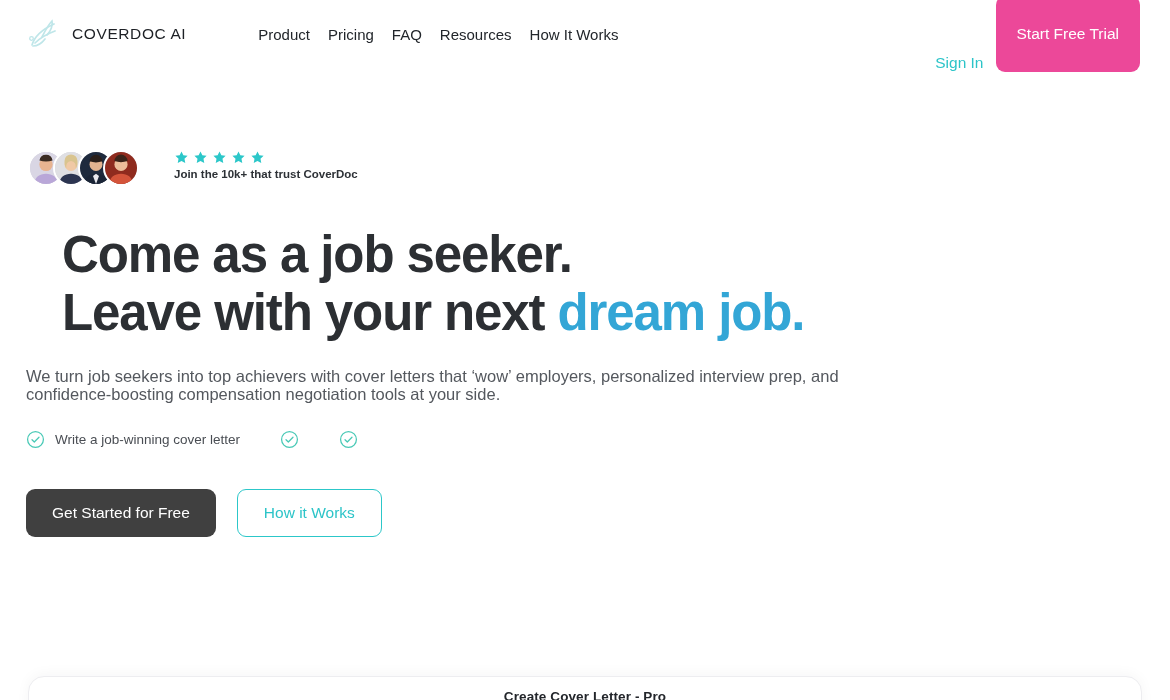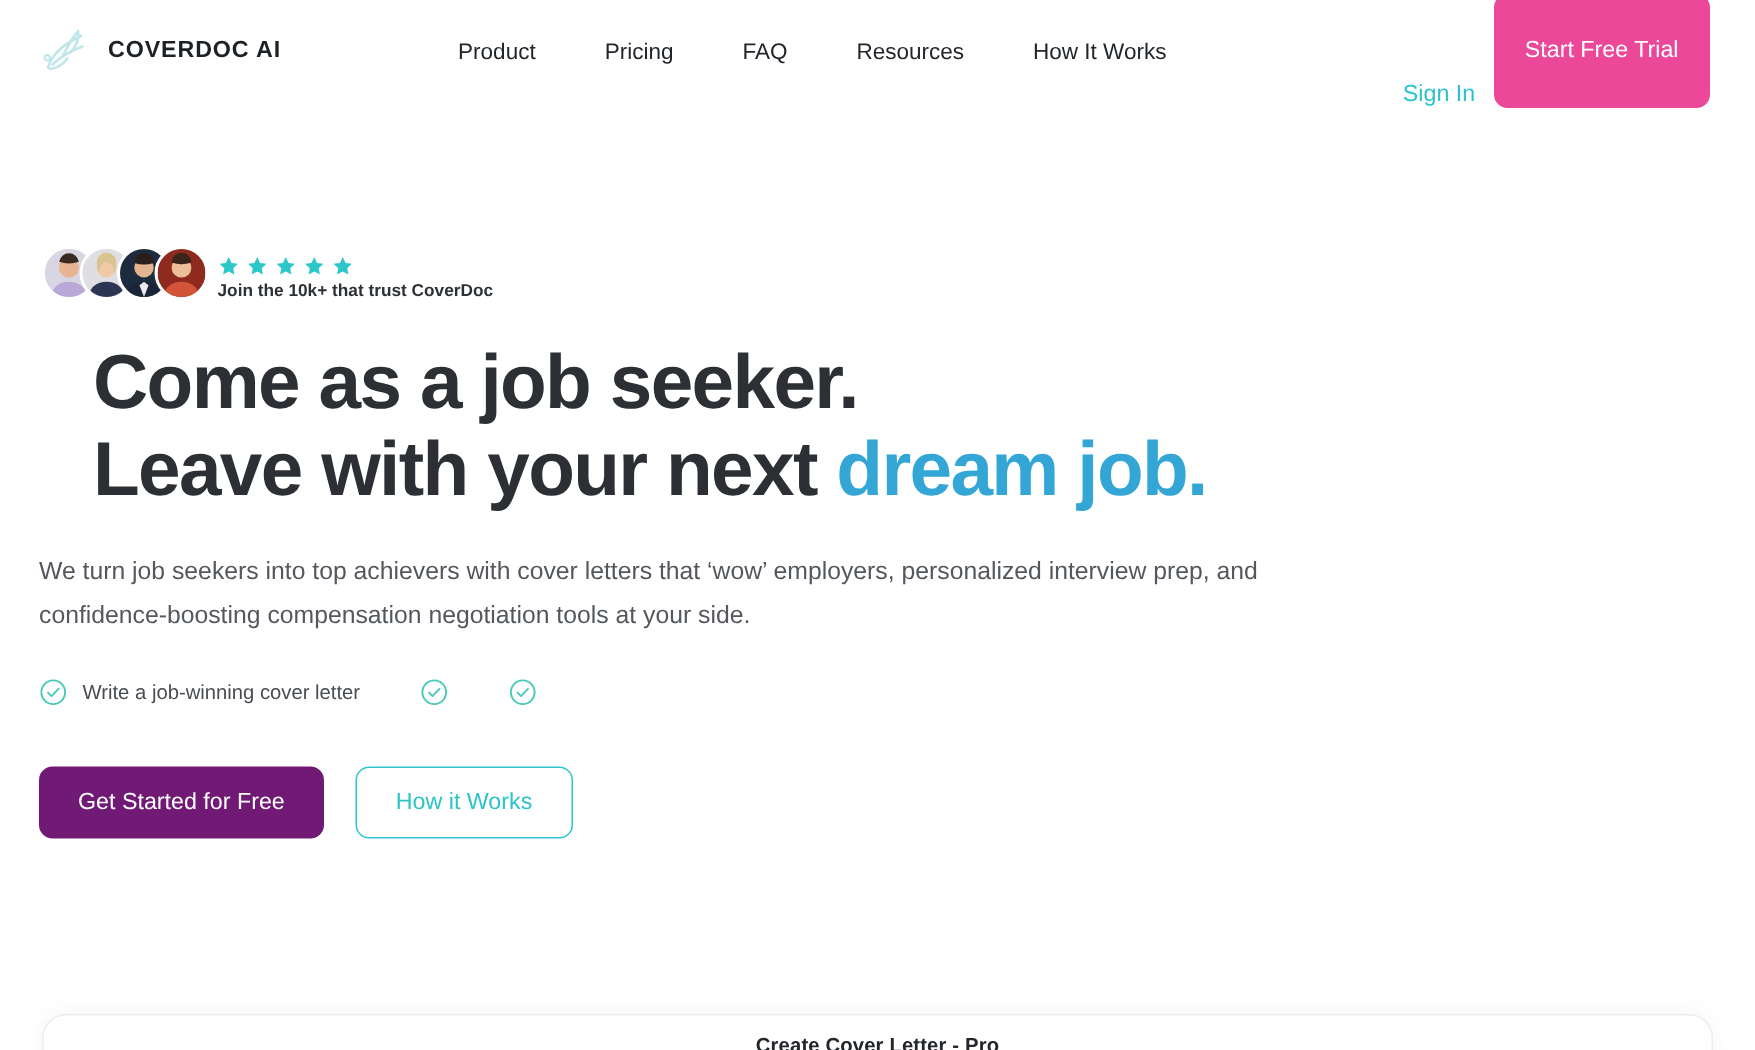--- a/index.html
+++ b/index.html
@@ -38,31 +38,31 @@
     gap: 12px;
     cursor: pointer;
   }
   .brand-mark {
     width: 34px; height: 36px;
     display: block;
     flex: none;
   }
   .brand-name {
     font-size: 15.5px;
-    font-weight: 700;
+    font-weight: 400;
     letter-spacing: 0.6px;
     color: #1d2025;
     white-space: nowrap;
   }
 
   .nav {
     display: flex;
     align-items: center;
-    gap: 46px;
-    margin-left: 118px;
+    gap: 18px;
+    margin-left: 72px;
   }
   .nav-link {
     font-size: 15px;
     color: #22262b;
     text-decoration: none;
     white-space: nowrap;
     cursor: pointer;
   }
 
   .header-actions {
@@ -94,22 +94,22 @@
   
   .hero {
     position: absolute;
     top: 150px;
     left: 26px;
     width: 1000px;
   }
 
   .social-proof {
     display: flex;
-    align-items: flex-end;
-    gap: 6px;
+    align-items: flex-start;
+    gap: 35px;
     height: 50px;
   }
   .avatars {
     display: flex;
     align-items: center;
     position: relative;
     padding-left: 2px;
   }
   .avatar {
     width: 36px; height: 36px;
@@ -140,21 +140,21 @@
     line-height: 58px;
     letter-spacing: -1.1px;
     color: #2c2f33;
     margin-left: 36px;
   }
   .headline .accent { color: #33A6D6; }
 
   .subcopy {
     margin-top: 25px;
     font-size: 16.5px;
-    line-height: 29px;
+    line-height: 18px;
     color: #54585e;
     width: 870px;
   }
 
   .features {
     margin-top: 27px;
     display: flex;
     align-items: center;
     gap: 40px;
   }
@@ -170,21 +170,21 @@
     white-space: nowrap;
   }
 
   .cta-row {
     margin-top: 40px;
     display: flex;
     align-items: center;
     gap: 21px;
   }
   .btn-primary {
-    background: #701a75;
+    background: #404040;
     color: #ffffff;
     border: none;
     border-radius: 9px;
     font-family: inherit;
     font-size: 15.5px;
     padding: 15px 26px;
     cursor: pointer;
     white-space: nowrap;
   }
   .btn-outline {

